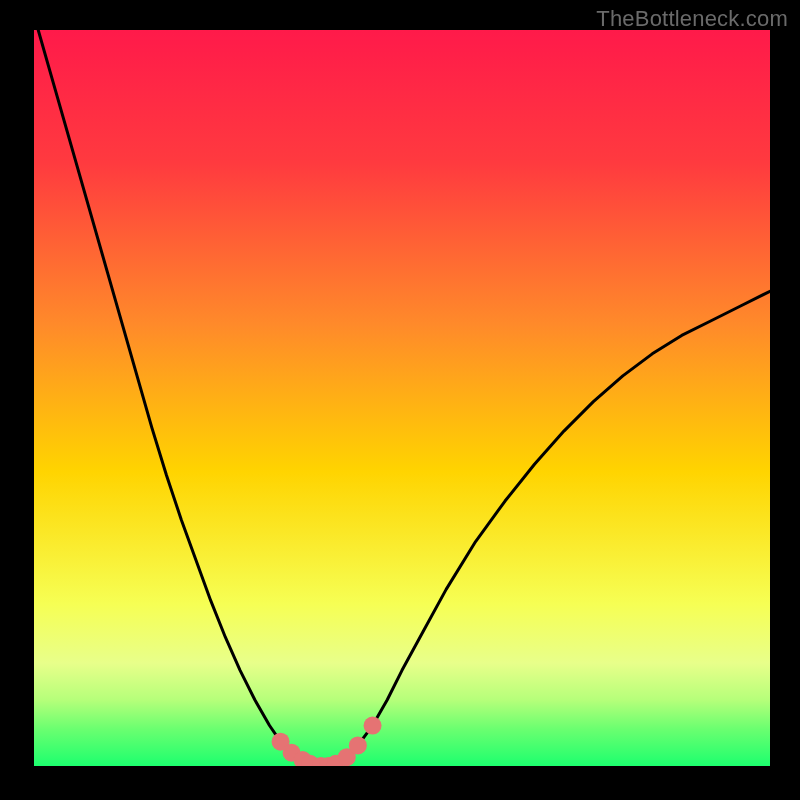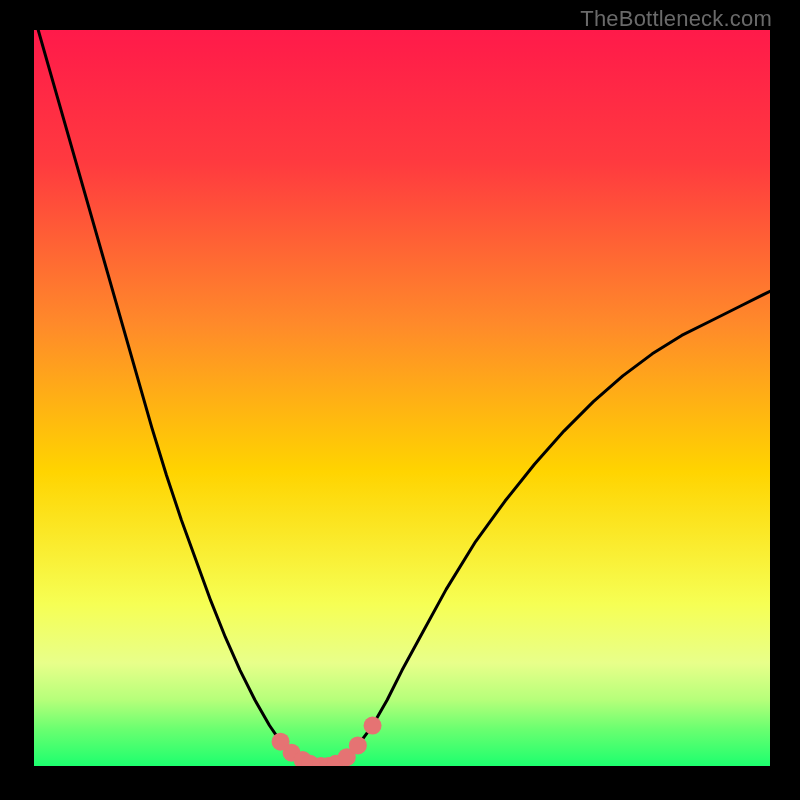--- a/index.html
+++ b/index.html
@@ -13,21 +13,21 @@
   }
   .stage {
     position: relative;
     width: 800px;
     height: 800px;
     background: #000;
   }
   .watermark {
     position: absolute;
     top: 6px;
-    right: 28px;
+    right: 12px;
     color: #6a6a6a;
     font-size: 22px;
     font-weight: 400;
     letter-spacing: 0.2px;
     z-index: 10;
     user-select: none;
   }
   .plot {
     position: absolute;
     left: 34px;

